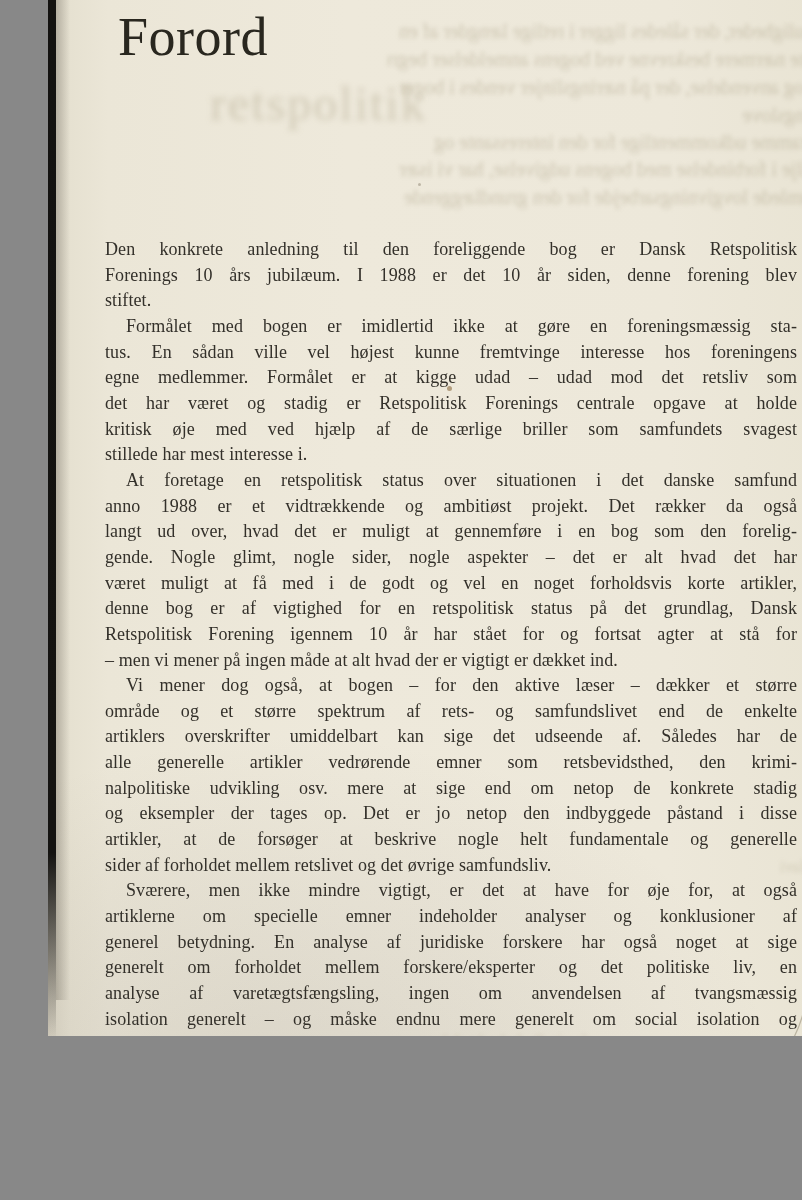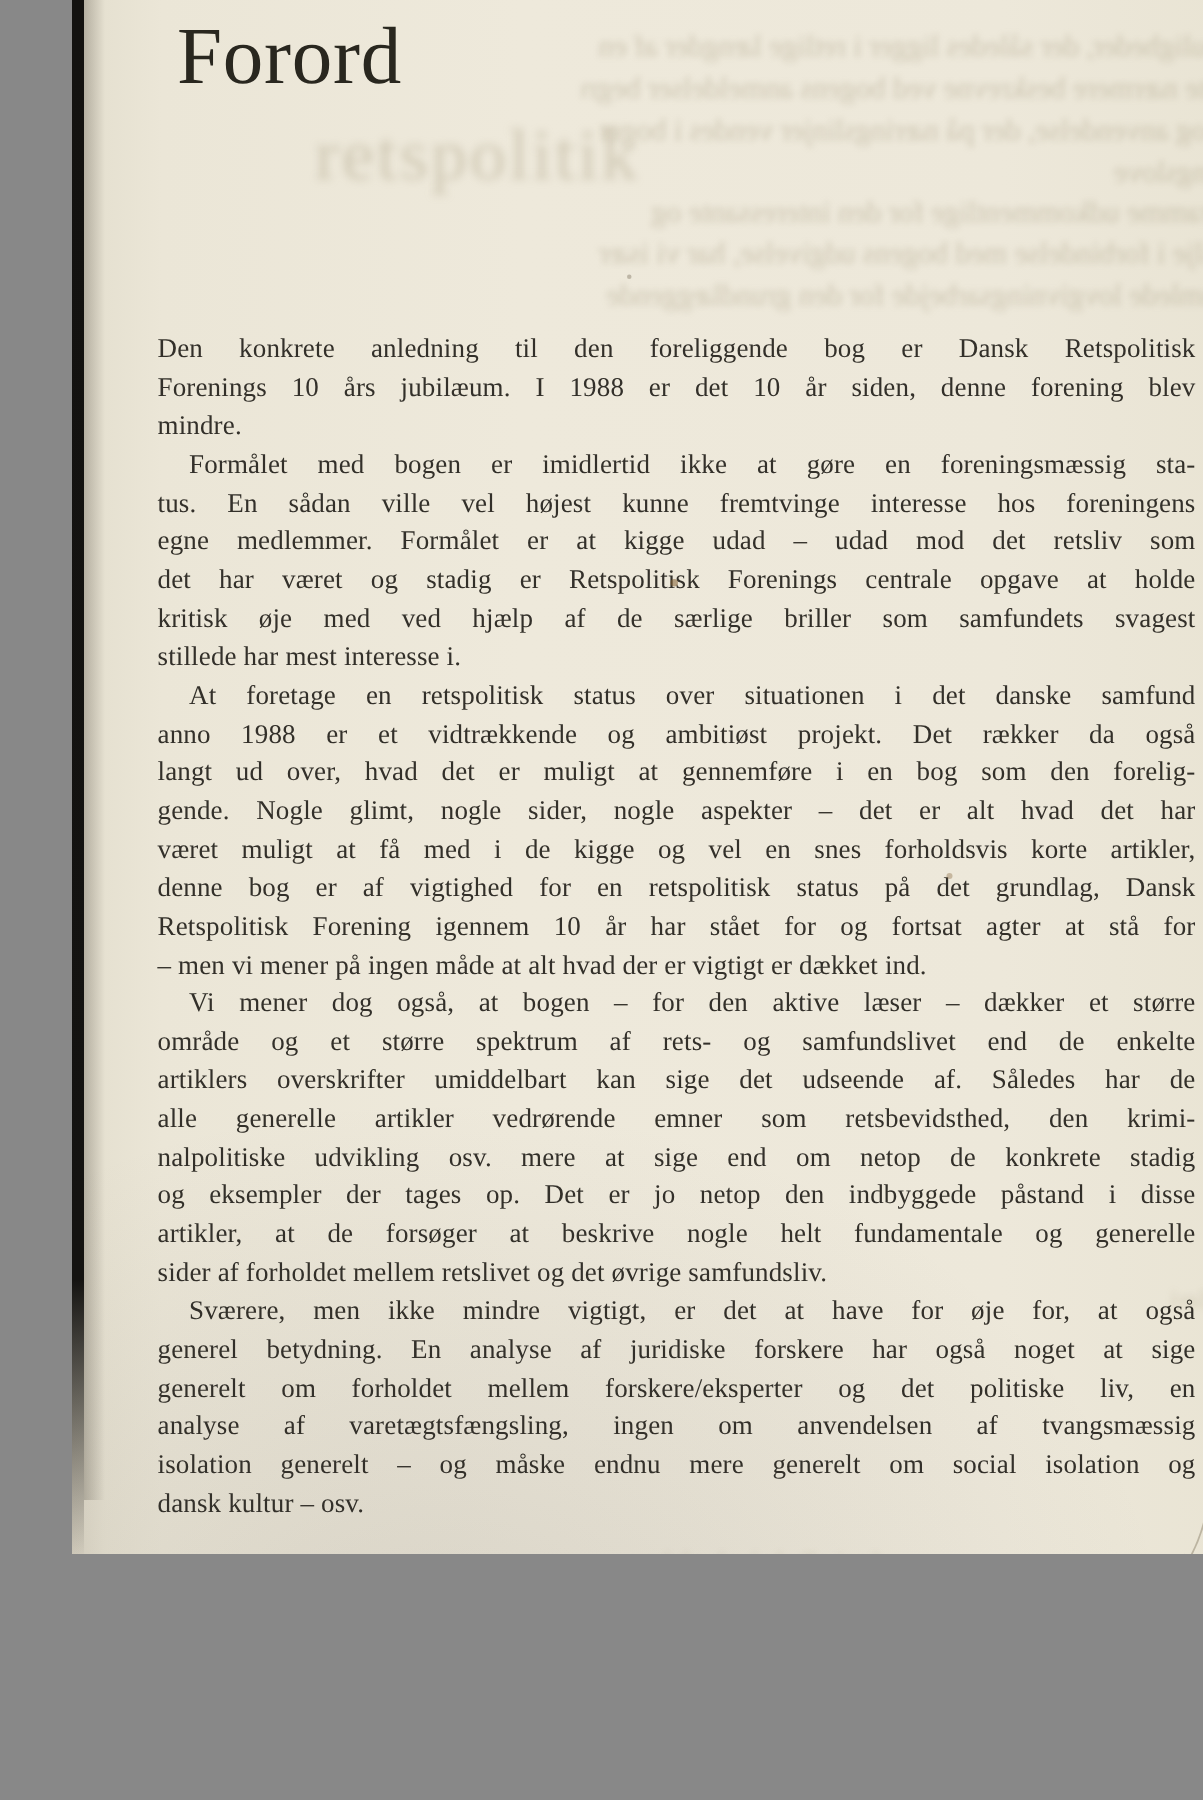--- a/index.html
+++ b/index.html
@@ -21,21 +21,21 @@
   .spine-soft {
     position: absolute; left: 8px; top: 0; width: 14px; height: 1000px;
     background: linear-gradient(90deg, rgba(60,55,45,0.25), rgba(60,55,45,0));
   }
   .page-title {
     position: absolute; left: 70px; top: 6px; margin: 0;
     font-size: 54px; font-weight: normal; letter-spacing: 0.5px;
     color: #29271f;
   }
   .body-text {
-    position: absolute; left: 57px; top: 220px; width: 692px;
+    position: absolute; left: 57px; top: 237px; width: 692px;
     font-size: 18px; line-height: 25.66px; color: #33302a;
     letter-spacing: 0.1px;
   }
   .para { margin: 0; }
   .line { text-align: justify; text-align-last: justify; white-space: normal; }
   .line.para-last { text-align-last: left; }
   .para.indented .line:first-child { text-indent: 21px; }
   .page-number {
     position: absolute; left: 702px; top: 1086px; width: 40px;
     font-size: 26px; color: #3a372f; text-align: center;
@@ -93,52 +93,53 @@
       <div class="gl gl7">for indlede bedrydelser</div>
       <div class="gl gl8">mein glavi</div>
     </div>
 
   <h1 class="page-title">Forord</h1>
 
   <div class="body-text">
       <div class="para">
         <div class="line">Den konkrete anledning til den foreliggende bog er Dansk Retspolitisk</div>
         <div class="line">Forenings 10 års jubilæum. I 1988 er det 10 år siden, denne forening blev</div>
-        <div class="line para-last">mindre.</div>
+        <div class="line para-last">stiftet.</div>
       </div>
       <div class="para indented">
         <div class="line">Formålet med bogen er imidlertid ikke at gøre en foreningsmæssig sta-</div>
         <div class="line">tus. En sådan ville vel højest kunne fremtvinge interesse hos foreningens</div>
         <div class="line">egne medlemmer. Formålet er at kigge udad – udad mod det retsliv som</div>
         <div class="line">det har været og stadig er Retspolitisk Forenings centrale opgave at holde</div>
         <div class="line">kritisk øje med ved hjælp af de særlige briller som samfundets svagest</div>
         <div class="line para-last">stillede har mest interesse i.</div>
       </div>
       <div class="para indented">
         <div class="line">At foretage en retspolitisk status over situationen i det danske samfund</div>
         <div class="line">anno 1988 er et vidtrækkende og ambitiøst projekt. Det rækker da også</div>
         <div class="line">langt ud over, hvad det er muligt at gennemføre i en bog som den forelig-</div>
         <div class="line">gende. Nogle glimt, nogle sider, nogle aspekter – det er alt hvad det har</div>
-        <div class="line">været muligt at få med i de kigge og vel en snes forholdsvis korte artikler,</div>
+        <div class="line">været muligt at få med i de godt og vel en noget forholdsvis korte artikler,</div>
         <div class="line">denne bog er af vigtighed for en retspolitisk status på det grundlag, Dansk</div>
         <div class="line">Retspolitisk Forening igennem 10 år har stået for og fortsat agter at stå for</div>
         <div class="line para-last">– men vi mener på ingen måde at alt hvad der er vigtigt er dækket ind.</div>
       </div>
       <div class="para indented">
         <div class="line">Vi mener dog også, at bogen – for den aktive læser – dækker et større</div>
         <div class="line">område og et større spektrum af rets- og samfundslivet end de enkelte</div>
         <div class="line">artiklers overskrifter umiddelbart kan sige det udseende af. Således har de</div>
         <div class="line">alle generelle artikler vedrørende emner som retsbevidsthed, den krimi-</div>
         <div class="line">nalpolitiske udvikling osv. mere at sige end om netop de konkrete stadig</div>
         <div class="line">og eksempler der tages op. Det er jo netop den indbyggede påstand i disse</div>
         <div class="line">artikler, at de forsøger at beskrive nogle helt fundamentale og generelle</div>
         <div class="line para-last">sider af forholdet mellem retslivet og det øvrige samfundsliv.</div>
       </div>
       <div class="para indented">
         <div class="line">Sværere, men ikke mindre vigtigt, er det at have for øje for, at også</div>
+        <div class="line">artiklerne om specielle emner indeholder analyser og konklusioner af</div>
         <div class="line">generel betydning. En analyse af juridiske forskere har også noget at sige</div>
         <div class="line">generelt om forholdet mellem forskere/eksperter og det politiske liv, en</div>
         <div class="line">analyse af varetægtsfængsling, ingen om anvendelsen af tvangsmæssig</div>
         <div class="line">isolation generelt – og måske endnu mere generelt om social isolation og</div>
         <div class="line para-last">dansk kultur – osv.</div>
       </div>
     </div>
 
   <svg class="scratch" width="802" height="1200">
     <path d="M 757 1005 C 750 1040, 735 1060, 700 1080 C 680 1091, 668 1100, 664 1112" fill="none" stroke="rgba(150,140,118,0.55)" stroke-width="1.2"></path>

